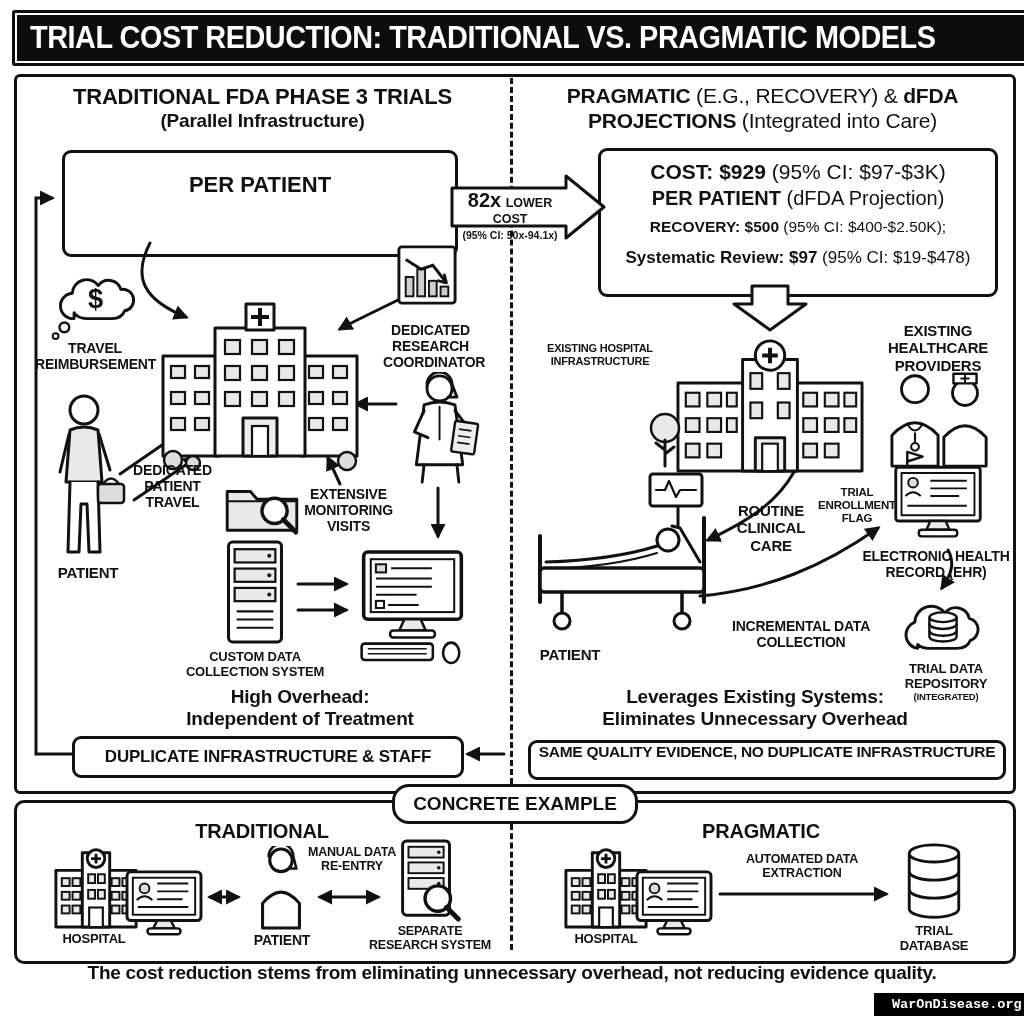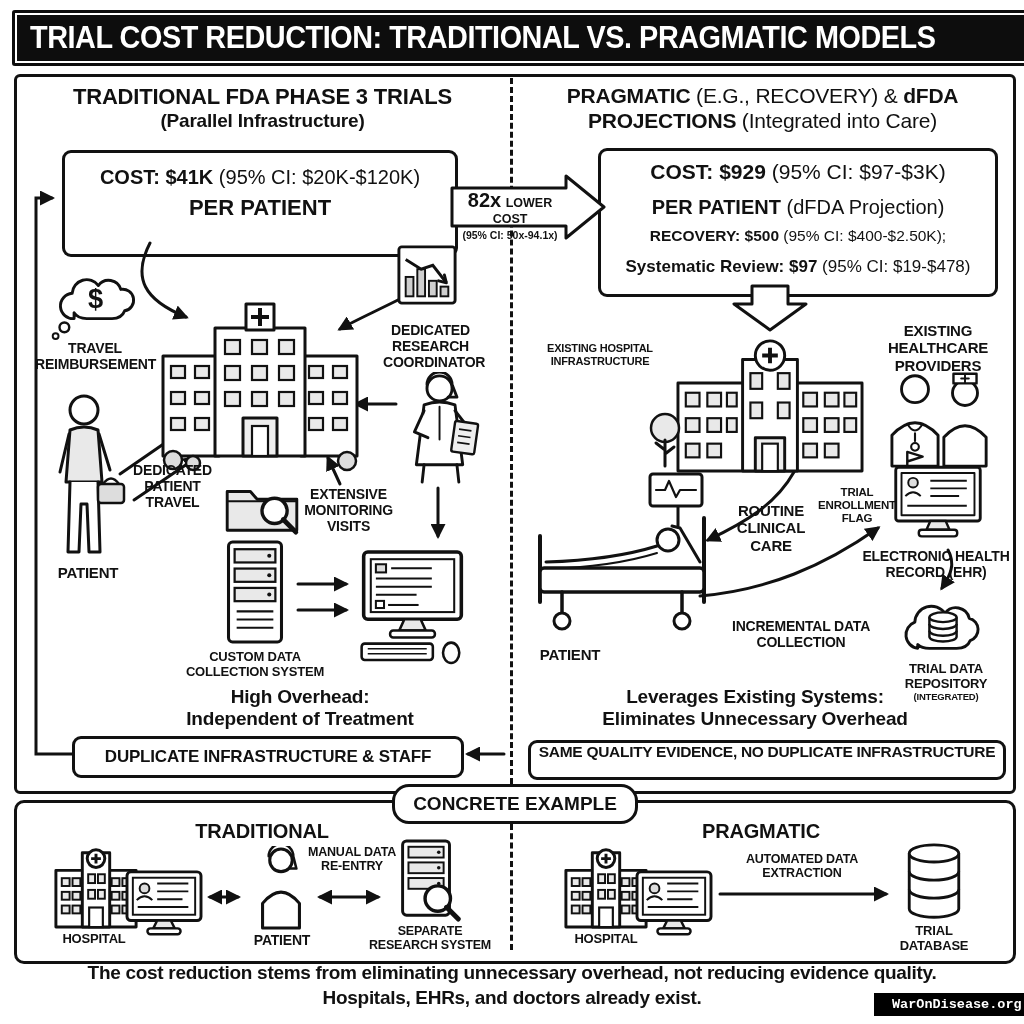--- a/index.html
+++ b/index.html
@@ -23,38 +23,35 @@
     <div style="color:#fff;font-weight:bold;font-size:31px;letter-spacing:-0.5px;white-space:nowrap;transform:scaleX(0.93);transform-origin:left center">TRIAL COST REDUCTION: TRADITIONAL VS. PRAGMATIC MODELS</div>
   </div>
 
   <div class="abs" style="left:14px;top:74px;width:996px;height:714px;border:3.5px solid #111;border-radius:6px"></div>
   <div class="abs" style="left:510px;top:78px;height:706px;width:0;border-left:3px dashed #111"></div>
 
   <div class="lbl" style="left:40px;top:84px;width:445px;font-size:22px">TRADITIONAL FDA PHASE 3 TRIALS</div>
   <div class="lbl" style="left:40px;top:110px;width:445px;font-size:19px;font-weight:700">(Parallel Infrastructure)</div>
 
   <div class="box" style="left:62px;top:150px;width:390px;height:88px;text-align:center;padding-top:13px">
-    <div style="font-size:20px">
-      <span style="font-weight:bold">COST: $41K</span><span class="thin"> (95% CI: $20K-$120K)</span>
-    </div>
     <div style="font-size:22px;font-weight:bold;margin-top:6px">PER PATIENT</div>
   </div>
 
   <div class="lbl" style="left:525px;top:84px;width:475px;font-size:21px">
     <span>PRAGMATIC</span><span class="thin"> (E.G., RECOVERY) &amp; </span><span>dFDA</span>
   </div>
   <div class="lbl" style="left:525px;top:109px;width:475px;font-size:21px">
     <span>PROJECTIONS</span><span class="thin"> (Integrated into Care)</span>
   </div>
 
   <div class="box" style="left:598px;top:148px;width:394px;height:134px;text-align:center;padding-top:9px">
     <div style="font-size:21px">
       <span style="font-weight:bold">COST: $929</span><span class="thin"> (95% CI: $97-$3K)</span>
     </div>
-    <div style="font-size:20px;margin-top:12px">
+    <div style="font-size:20px;margin-top:3px">
       <span style="font-weight:bold">PER PATIENT</span><span class="thin"> (dFDA Projection)</span>
     </div>
     <div style="font-size:15.5px;margin-top:8px">
       <span style="font-weight:bold">RECOVERY: $500</span><span class="thin"> (95% CI: $400-$2.50K);</span>
     </div>
     <div style="font-size:17px;margin-top:12px">
       <span style="font-weight:bold">Systematic Review: $97</span><span class="thin"> (95% CI: $19-$478)</span>
     </div>
   </div>
 
@@ -506,18 +503,17 @@
 
   <div class="lbl" style="left:44px;top:932px;width:100px;font-size:13px">HOSPITAL</div>
   <div class="lbl" style="left:246px;top:932px;width:72px;font-size:14px">PATIENT</div>
   <div class="lbl" style="left:306px;top:845px;width:92px;font-size:12.5px">MANUAL DATA RE-ENTRY</div>
   <div class="lbl" style="left:366px;top:924px;width:128px;font-size:12.5px">SEPARATE RESEARCH SYSTEM</div>
   <div class="lbl" style="left:556px;top:932px;width:100px;font-size:13px">HOSPITAL</div>
   <div class="lbl" style="left:742px;top:852px;width:120px;font-size:12.5px">AUTOMATED DATA EXTRACTION</div>
   <div class="lbl" style="left:886px;top:924px;width:96px;font-size:13px">TRIAL DATABASE</div>
 
   <div class="lbl" style="left:20px;top:962px;width:984px;font-size:19px;letter-spacing:-0.3px">The cost reduction stems from eliminating unnecessary overhead, not reducing evidence quality.</div>
-  <div class="lbl" style="left:20px;top:987px;width:984px;font-size:19px;letter-spacing:-0.3px">Hospitals, EHRs, and doctors already exist.</div>
   <div class="abs" style="left:874px;top:993px;background:#000000;color:#fff;padding:4px 18px;font-family:'Liberation Mono',monospace;font-size:13.5px;font-weight:bold">
     <span>WarOnDisease.org</span>
   </div>
 
 </div>
 
 </body></html>

